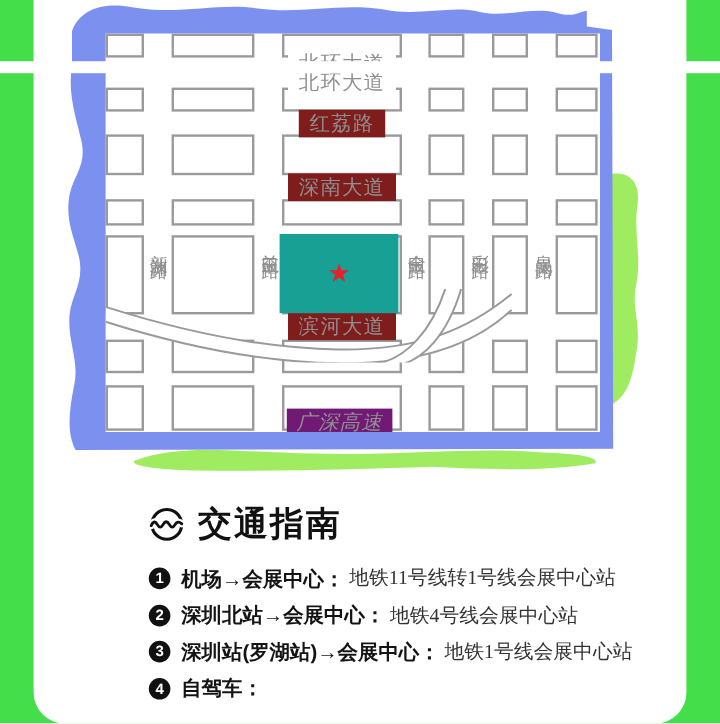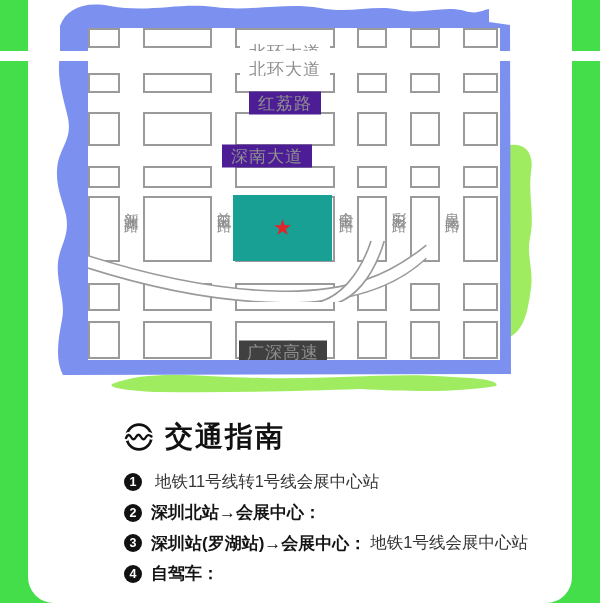--- a/index.html
+++ b/index.html
@@ -11,49 +11,49 @@
   .page{position:absolute;left:28px;top:0;width:544px;height:603px;background:#fff;
         border-radius:0 0 26px 26px;z-index:1;}
 
   
   .accents{position:absolute;inset:0;z-index:2;pointer-events:none;}
   .frame{position:absolute;inset:0;z-index:4;pointer-events:none;}
 
   
   .map-area{position:absolute;left:88px;top:28px;width:340px;height:332px;z-index:3;background:#fff;}
   .block{position:absolute;border:2px solid #9a9a9a;background:#fff;}
-  .hroad{position:absolute;transform:translate(-50%,-50%);background:#4c1d95;padding:0 9px;
+  .hroad{position:absolute;transform:translate(-50%,-50%);background:#7f1d1d;padding:0 9px;
          color:#8f8f8f;font-size:17px;white-space:nowrap;letter-spacing:1px;}
   .vroad{position:absolute;transform:translateX(-50%);writing-mode:vertical-rl;text-orientation:upright;
          color:#8f8f8f;font-size:15px;letter-spacing:3px;white-space:nowrap;background:#fff;line-height:1.1;}
   .clip{position:absolute;overflow:hidden;width:120px;left:197px;transform:translateX(-50%);text-align:center;}
   .clip span{display:inline-block;background:#fff;padding:0 9px;color:#8f8f8f;font-size:17px;letter-spacing:1px;white-space:nowrap;}
   .hwy{position:absolute;inset:0;}
-  .hwy-label{position:absolute;transform:translate(-50%,-50%);background:#404040;padding:0 8px;
-         color:#8f8f8f;font-size:17px;white-space:nowrap;letter-spacing:1px;}
+  .hwy-label{position:absolute;transform:translate(-50%,-50%);background:#701a75;padding:0 8px;
+         color:#8f8f8f;font-size:17px;white-space:nowrap;letter-spacing:1px;font-style:italic;}
 
   
   .center-box{position:absolute;left:145px;top:167px;width:99px;height:66px;background:#17A093;
         display:flex;flex-direction:column;align-items:center;justify-content:center;}
   .center-box .star{color:#E3242B;font-size:22px;line-height:20px;}
   .center-box .cname{color:#fff;font-size:19px;letter-spacing:1px;margin-top:2px;white-space:nowrap;}
 
   
   .seam{position:absolute;left:0;top:51px;width:600px;height:10px;background:#fff;z-index:6;}
 
   
   .info{position:absolute;left:80px;top:418px;width:480px;z-index:5;margin-left:44px;}
   .info-header{display:flex;align-items:center;gap:11px;}
   .info-title{font-size:28px;font-weight:700;color:#111;letter-spacing:2px;white-space:nowrap;}
   .items{margin-top:11px;}
   .item{display:flex;align-items:center;height:30.5px;white-space:nowrap;}
   .badge{flex:0 0 auto;width:18px;height:18px;border-radius:50%;background:#111;color:#fff;
          font-size:12.5px;font-weight:700;display:flex;align-items:center;justify-content:center;margin-right:9px;}
   .route{font-size:17px;font-weight:700;color:#141414;}
-  .detail{font-size:16.5px;color:#333;margin-left:4px;}
+  .detail{font-size:16.5px;color:#333;margin-left:4px;font-family:Liberation Serif, serif;}
 </style>
 </head>
 <body>
 
 <div class="canvas">
 
   <div class="bg-green"></div>
   <div class="page"></div>
 
   <svg class="accents" viewBox="0 0 600 603">
@@ -114,21 +114,22 @@
       <path fill="#fff" stroke="none" d="M270,334 C305,330 330,297 343,258 L359,258 C347,299 322,334 288,336 Z"></path>
       <path fill="none" stroke="#9a9a9a" stroke-width="2" d="M270,334 C305,330 330,297 343,258"></path>
       <path fill="none" stroke="#9a9a9a" stroke-width="2" d="M359,258 C347,299 322,334 288,336"></path>
     </svg>
 
     <div class="clip" style="top:13px;height:12px;">
       <span>北环大道</span></div>
     <div class="clip" style="top:33px;height:15px;">
       <span style="margin-top:-6px">北环大道</span></div>
     <div class="hroad" style="left:197px;top:75px;">红荔路</div>
-    <div class="hroad" style="left:179px;top:128px;">深南大道</div>
+    <div class="hroad" style="left:197px;top:128px;">深南大道</div>
+    <div class="hroad" style="left:197px;top:244px;">滨河大道</div>
     <div class="hwy-label" style="left:195px;top:324px;">广深高速</div>
 
     <div class="vroad" style="left:43px;top:172px;">新洲路</div>
     <div class="vroad" style="left:136px;top:172px;">益田路</div>
     <div class="vroad" style="left:258px;top:172px;">金田路</div>
     <div class="vroad" style="left:311px;top:172px;">彩田路</div>
     <div class="vroad" style="left:364px;top:172px;">皇岗路</div>
 
     <div class="center-box">
       <div class="star">★</div>
@@ -150,25 +151,27 @@
       <svg width="30" height="30" viewBox="0 0 30 30">
         <circle cx="15" cy="15" r="12.4" fill="none" stroke="#111" stroke-width="2.6"></circle>
         <path d="M2,16 Q4.5,10.5 7,15 Q9.5,19.5 12,15 Q14.5,10.5 17,15 Q19.5,19.5 22,15 Q24,11.5 27.5,14.5" fill="none" stroke="#fff" stroke-width="6" stroke-linecap="round"></path>
         <path d="M2,16 Q4.5,10.5 7,15 Q9.5,19.5 12,15 Q14.5,10.5 17,15 Q19.5,19.5 22,15 Q24,11.5 27.5,14.5" fill="none" stroke="#111" stroke-width="2.4" stroke-linecap="round"></path>
       </svg>
       <div class="info-title">交通指南</div>
     </div>
     <div class="items">
       <div class="item">
         <span class="badge">1</span>
+        <span class="route">机场→会展中心：</span>
         <span class="detail">地铁11号线转1号线会展中心站</span>
       </div>
       <div class="item">
         <span class="badge">2</span>
         <span class="route">深圳北站→会展中心：</span>
+        <span class="detail">地铁4号线会展中心站</span>
       </div>
       <div class="item">
         <span class="badge">3</span>
         <span class="route">深圳站(罗湖站)→会展中心：</span>
         <span class="detail">地铁1号线会展中心站</span>
       </div>
       <div class="item">
         <span class="badge">4</span>
         <span class="route">自驾车：</span>
       </div>

